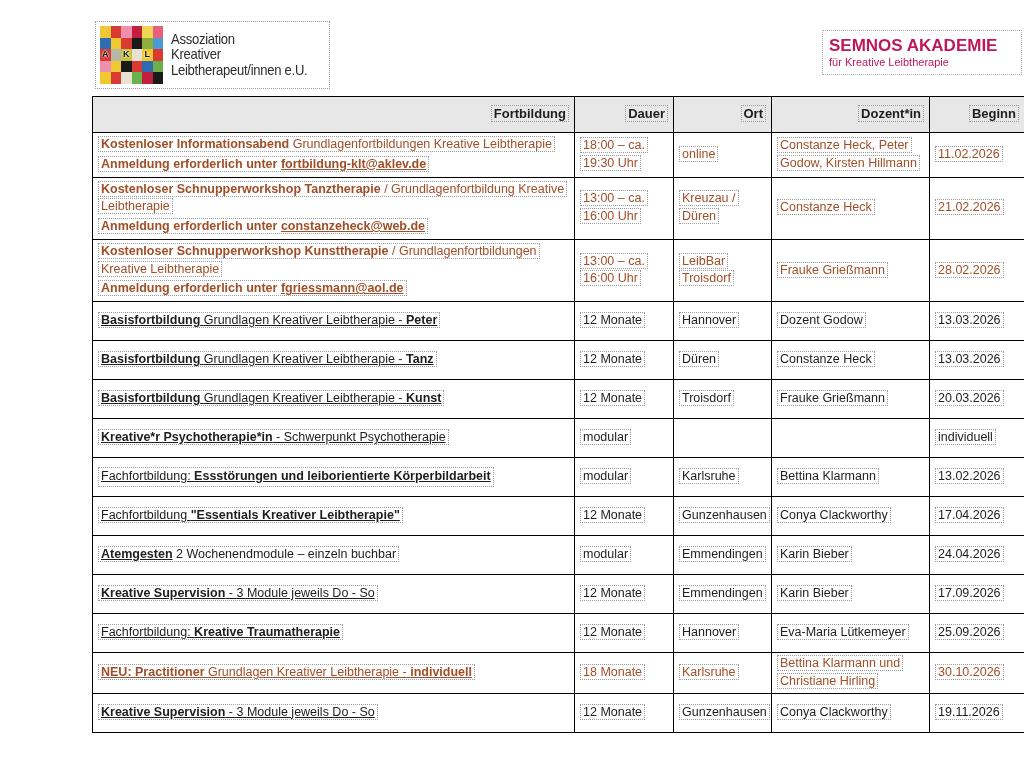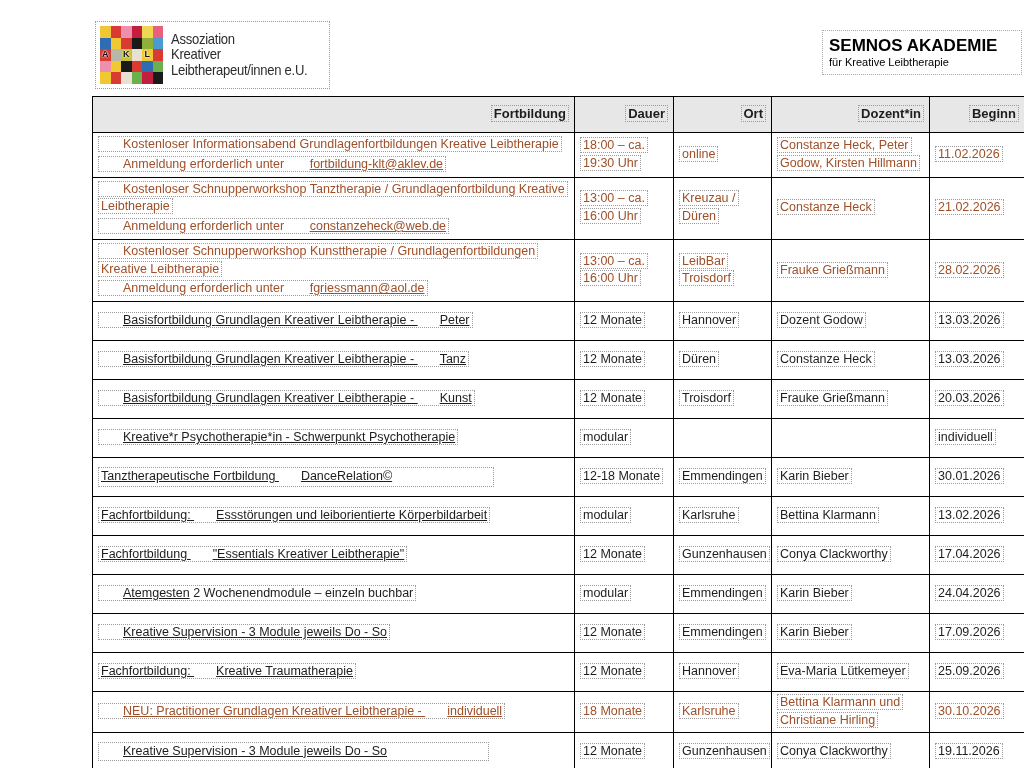--- a/index.html
+++ b/index.html
@@ -7,21 +7,21 @@
     width:1024px;height:768px;position:relative;overflow:hidden;
     background:#ffffff;color:#1d1d1d;
     font-family:"Liberation Sans", sans-serif;
   }
   .dot{
     border:1px dotted #9b9b9b;
     padding:0 2px;
     box-decoration-break:clone;
     -webkit-box-decoration-break:clone;
   }
-  .b{font-weight:normal;margin-left:22px;}
+  .b{font-weight:bold;}
   .u{text-decoration:underline;}
 
   
   #akl-logo{
     position:absolute;left:95px;top:21px;
     display:flex;align-items:center;gap:8px;
     border:1px dotted #9b9b9b;padding:4px 6px 4px 4px;
   }
   #akl-mosaic{
     display:grid;
@@ -124,21 +124,21 @@
     <div>Assoziation</div>
     <div>Kreativer</div>
     <div>Leibtherapeut/innen e.U.</div>
   </div>
 </div>
 
 <div id="page-title-wrap">
   <span id="page-title" class="dot">Überblick über die nächsten Fortbildungen</span>
 </div>
 
-<div id="semnos-logo" style="color: #000000;">
+<div id="semnos-logo" style="color: #be185d;">
   <div id="semnos-line1">SEMNOS AKADEMIE</div>
   <div id="semnos-line2">für Kreative Leibtherapie</div>
 </div>
 
 <table id="course-table">
   <colgroup>
     <col class="c-course">
       <col class="c-dauer">
       <col class="c-ort">
       <col class="c-dozent">
@@ -215,29 +215,20 @@
         <td class="course">
           <div class="course-line"><span class="dot"><span class="b u">Kreative*r Psychotherapie*in</span><span class="u"> - Schwerpunkt Psychotherapie</span></span></div>
         </td>
         <td><span class="dot">modular</span></td>
         <td></td>
         <td></td>
         <td><span class="dot">individuell</span></td>
       </tr>
       <tr>
         <td class="course">
-          <div class="course-line"><span class="dot"><span class="u">Tanztherapeutische Fortbildung </span><span class="b u">DanceRelation©</span></span></div>
-        </td>
-        <td><span class="dot">12-18 Monate</span></td>
-        <td><span class="dot">Emmendingen</span></td>
-        <td><span class="dot">Karin Bieber</span></td>
-        <td><span class="dot">30.01.2026</span></td>
-      </tr>
-      <tr>
-        <td class="course">
           <div class="course-line"><span class="dot"><span class="u">Fachfortbildung: </span><span class="b u">Essstörungen und leiborientierte Körperbildarbeit</span></span></div>
         </td>
         <td><span class="dot">modular</span></td>
         <td><span class="dot">Karlsruhe</span></td>
         <td><span class="dot">Bettina Klarmann</span></td>
         <td><span class="dot">13.02.2026</span></td>
       </tr>
       <tr>
         <td class="course">
           <div class="course-line"><span class="dot"><span class="u">Fachfortbildung </span><span class="b u">"Essentials Kreativer Leibtherapie"</span></span></div>

